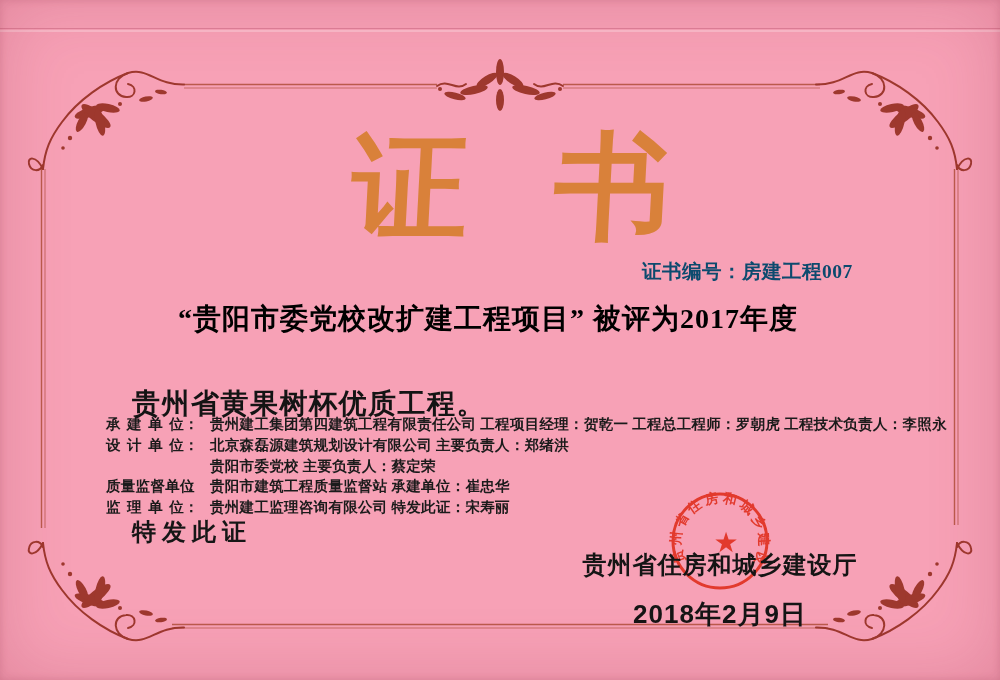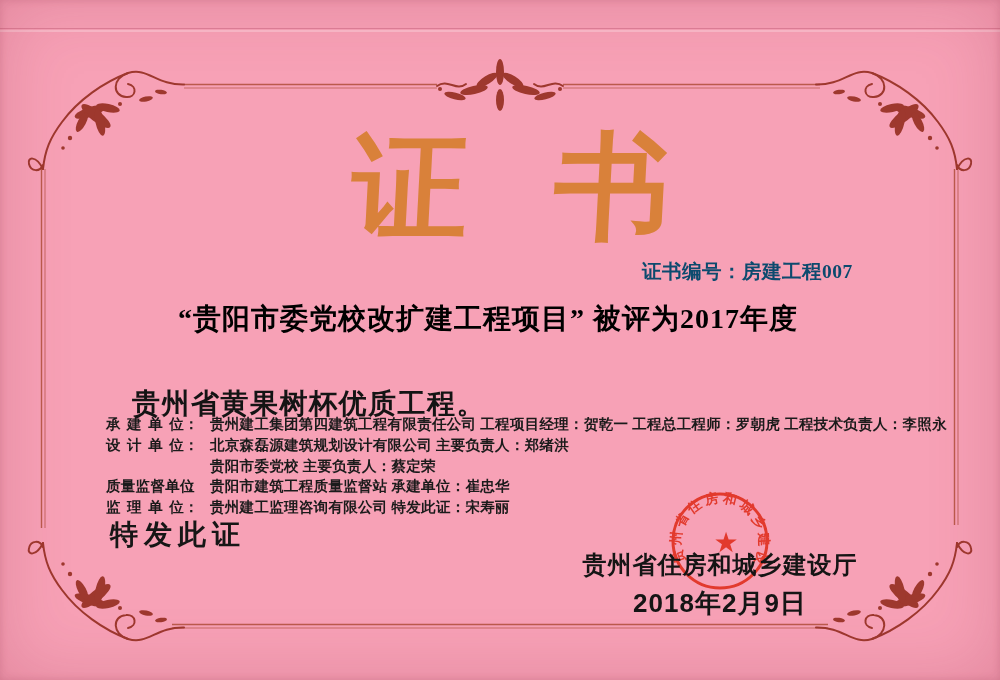--- a/index.html
+++ b/index.html
@@ -54,32 +54,32 @@
   }
   .parties{position:absolute;left:106px;top:394px;z-index:3;margin-top:20px;}
   .party-row{
     white-space:nowrap;height:20.8px;line-height:20.8px;
     font-size:14.5px;font-weight:600;letter-spacing:.3px;color:#1b1b1b;
   }
   .party-label{display:inline-block;width:78px;text-align:justify;text-align-last:justify;vertical-align:top;}
   .party-colon{display:inline-block;width:16px;vertical-align:top;}
   .party-value{margin-left:10px;}
   .closing{
-    position:absolute;left:110px;top:516px;z-index:3;
+    position:absolute;left:132px;top:516px;z-index:3;
     font-family:"Liberation Sans","DejaVu Sans",sans-serif;
-    font-size:28px;font-weight:700;letter-spacing:6px;color:#161616;
+    font-size:24px;font-weight:700;letter-spacing:6px;color:#161616;
   }
   .issuer-block{position:absolute;left:553px;top:549px;width:334px;text-align:center;z-index:4;}
   .issuer-name{
     font-family:"Liberation Sans","DejaVu Sans",sans-serif;
     font-size:24px;font-weight:700;letter-spacing:1px;color:#151515;
   }
   .issue-date{
     font-family:"Liberation Sans","DejaVu Sans",sans-serif;
-    font-size:26px;font-weight:600;letter-spacing:1px;color:#151515;margin-top:5px;
+    font-size:26px;font-weight:600;letter-spacing:1px;color:#151515;margin-top:16px;
   }
   svg.seal{position:absolute;left:664px;top:486px;z-index:3;mix-blend-mode:multiply;opacity:.9;}
   .seal-stroke{stroke:var(--seal);fill:none;}
   .seal-text{fill:var(--seal);font-family:"Liberation Sans","DejaVu Sans",sans-serif;font-weight:700;}
 </style>
 </head>
 <body>
 
 <div class="fold-line"></div>
 <div class="fold-line-hl"></div>

